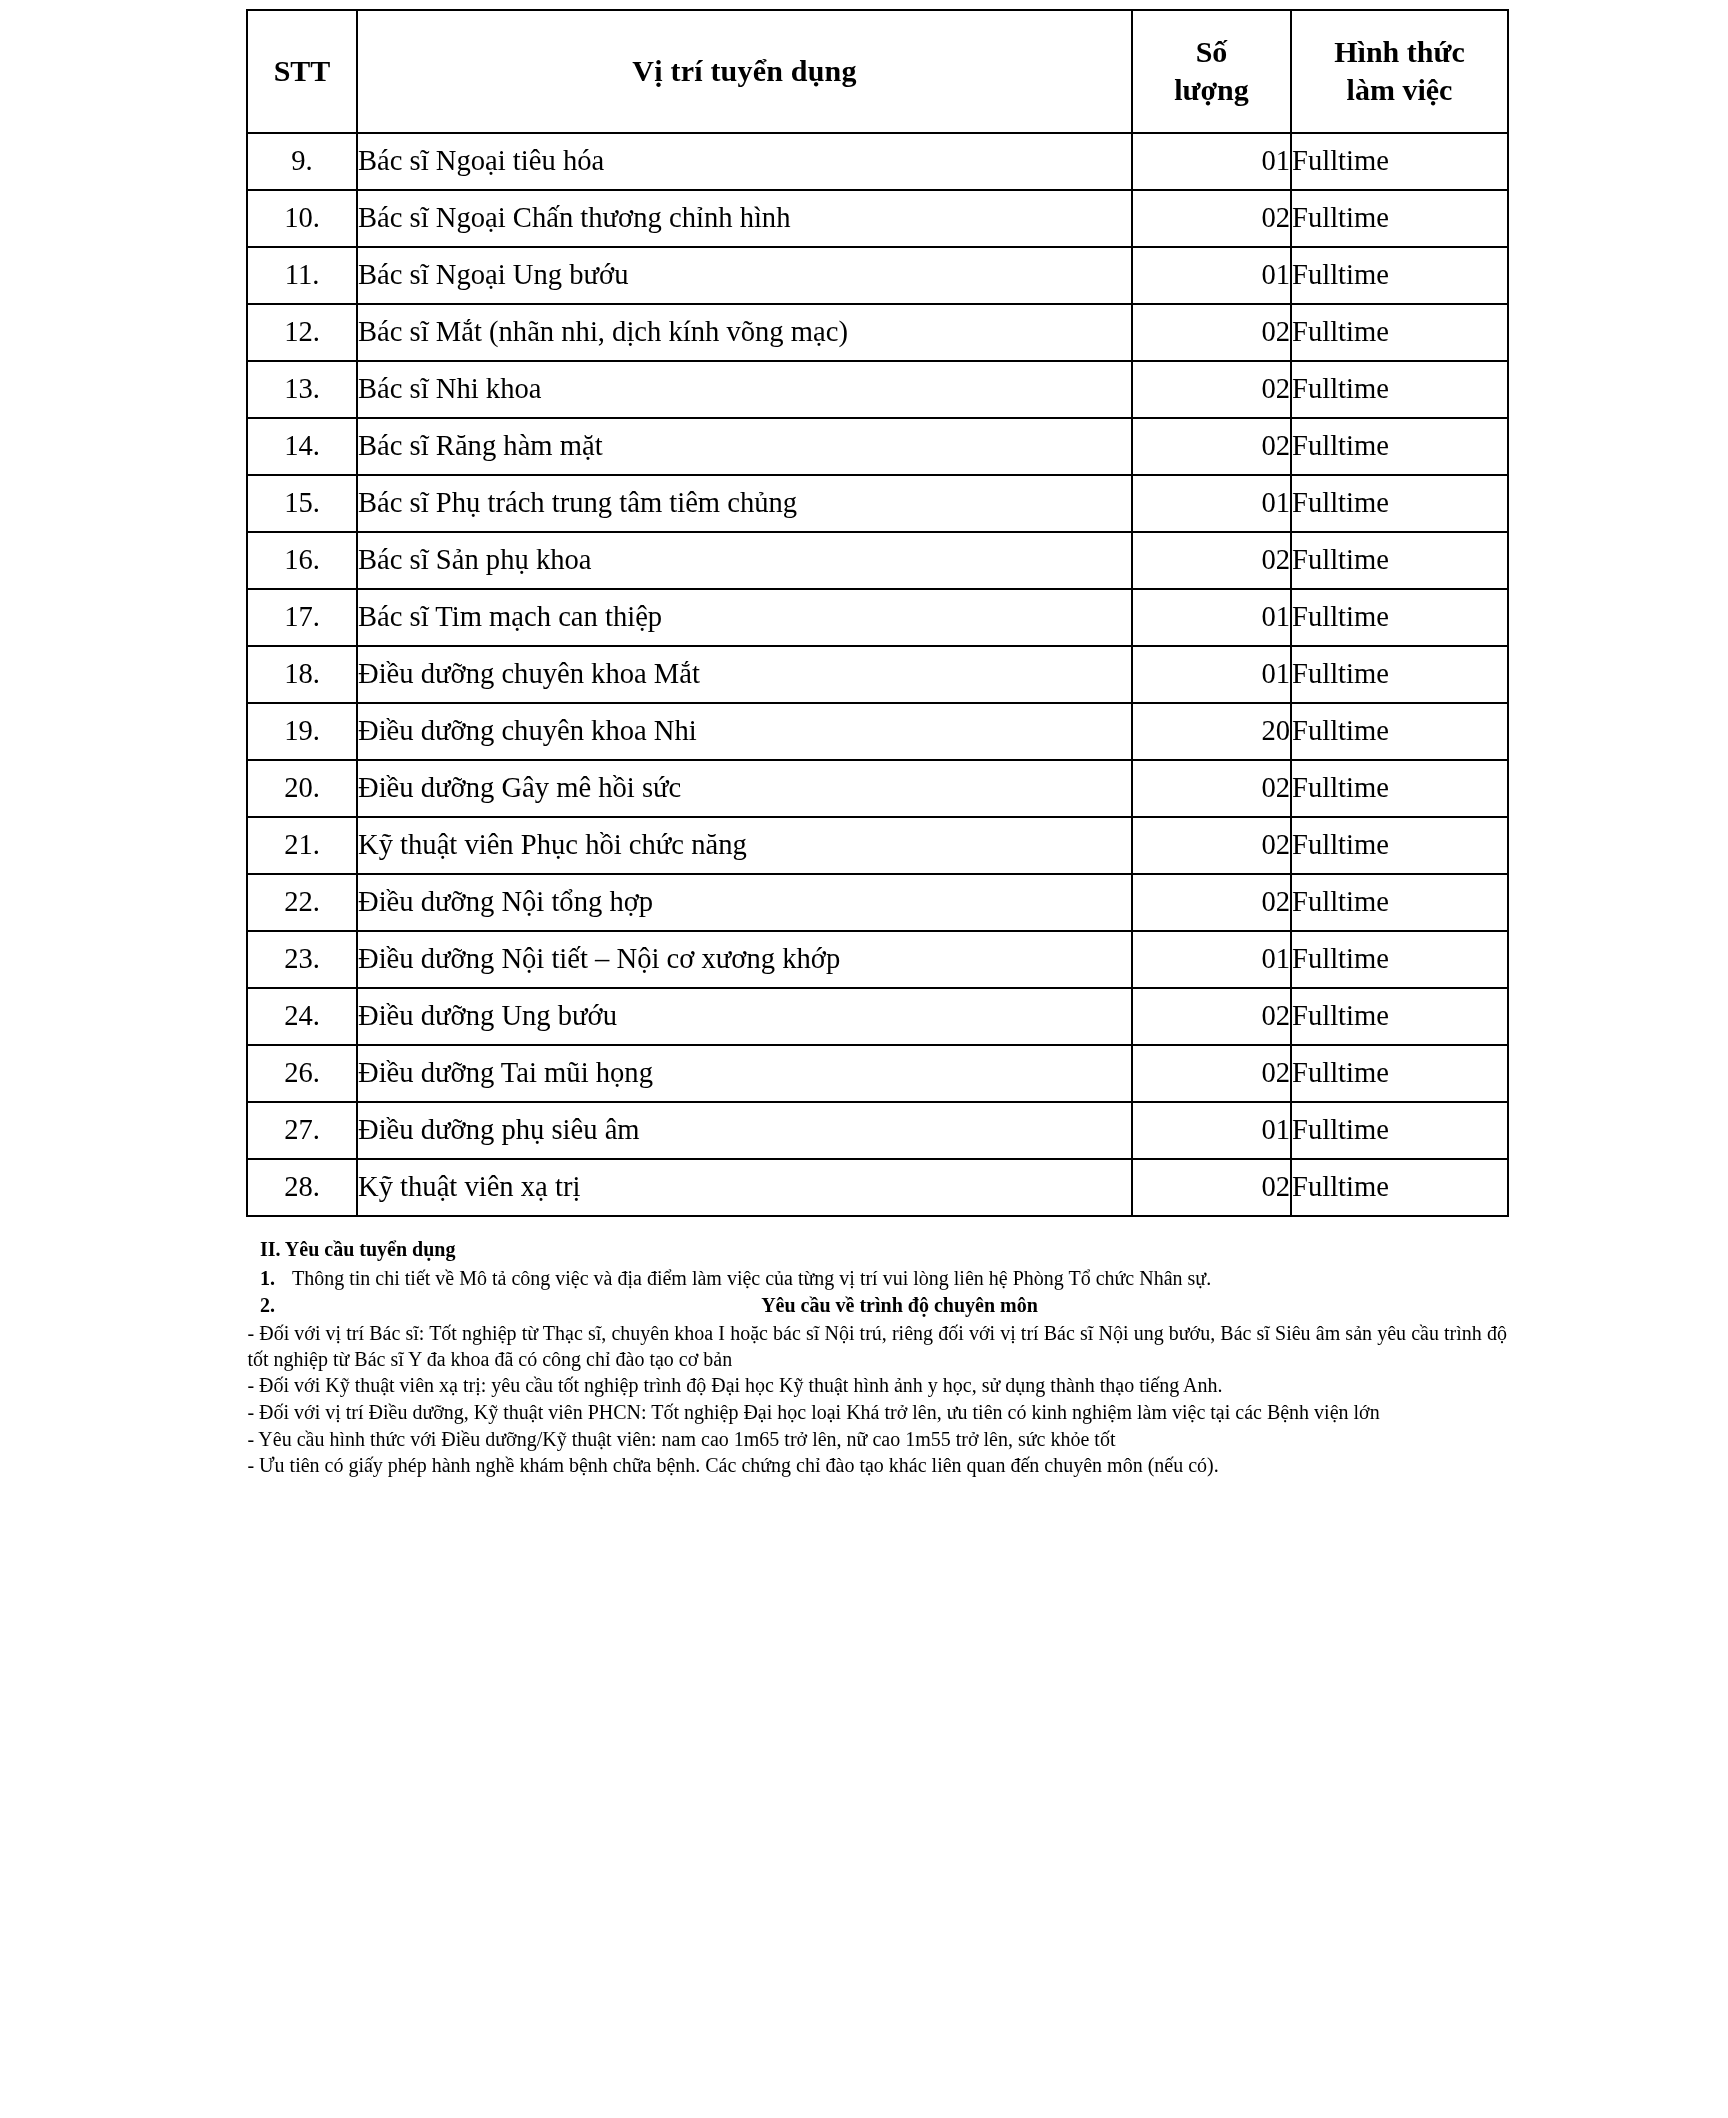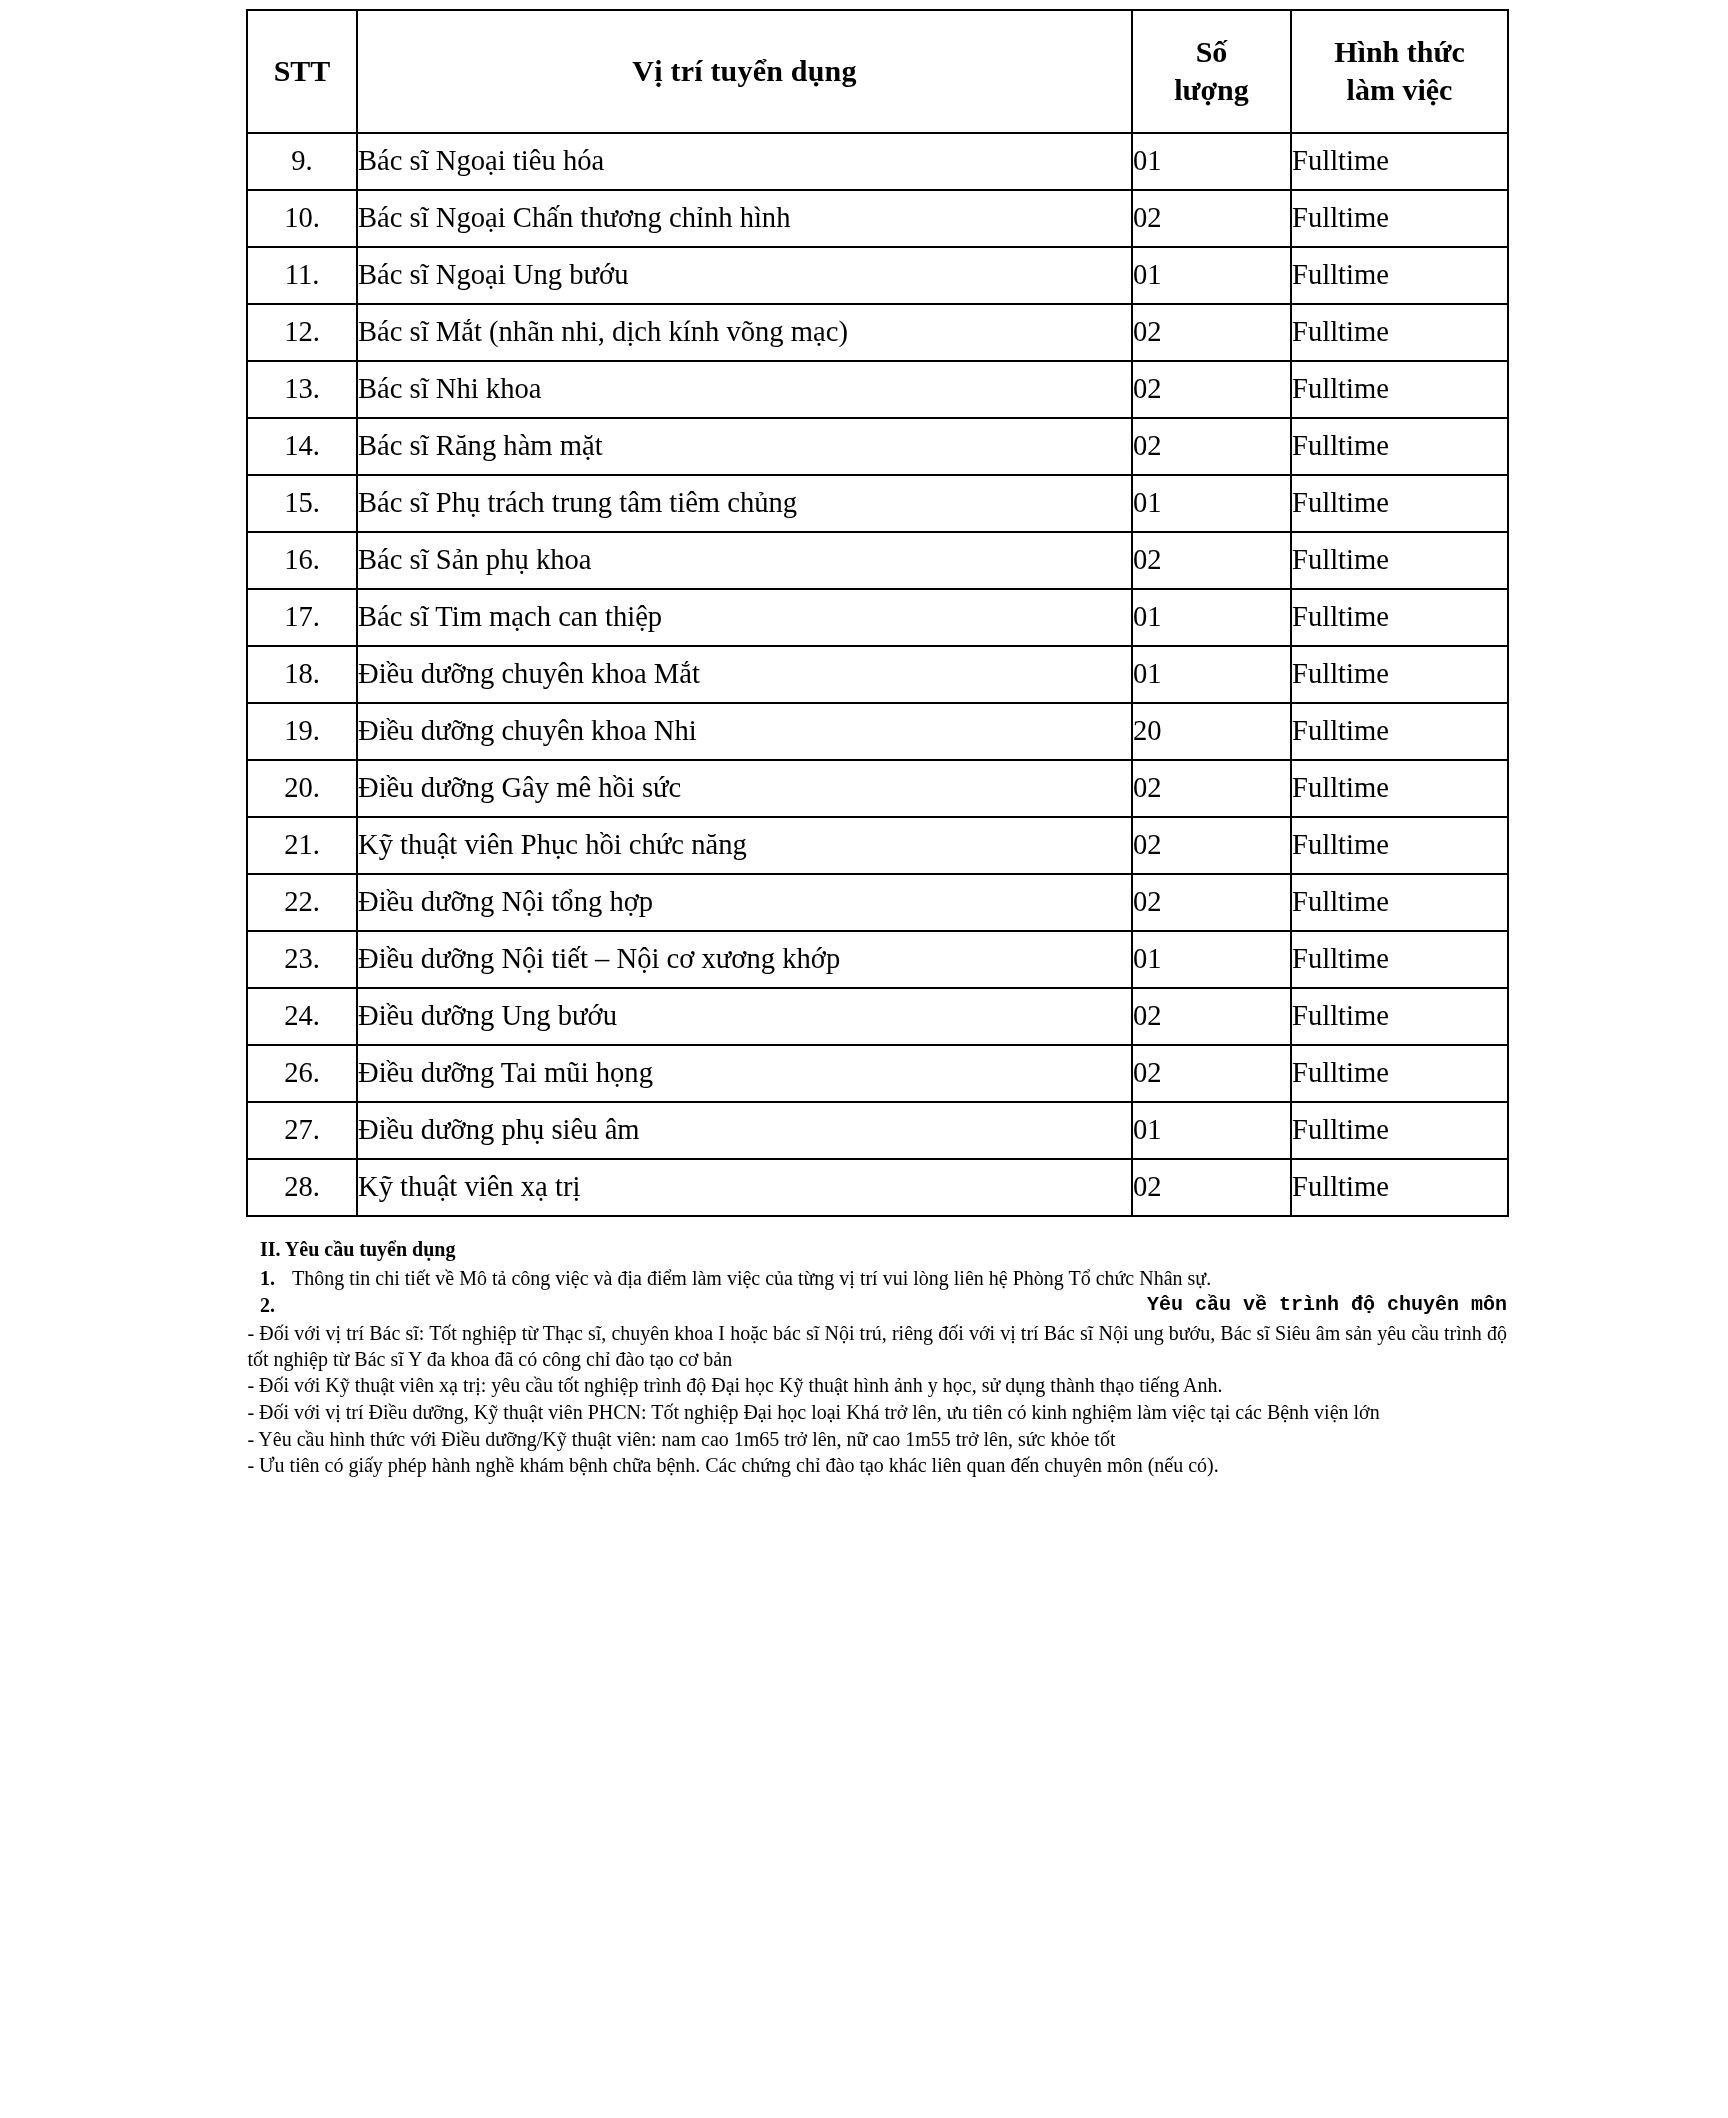--- a/index.html
+++ b/index.html
@@ -55,21 +55,21 @@
   }
   td.cell-stt {
     text-align: center;
     padding-right: 31px;
   }
   td.cell-pos {
     text-align: left;
     padding-left: 15.3px;
   }
   td.cell-qty {
-    text-align: left;
+    text-align: right;
   }
   td.cell-type {
     text-align: left;
   }
 
   
   .body-text {
     margin-top: 19.5px;
     font-size: 20px;
     line-height: 1.30;
@@ -90,22 +90,21 @@
     flex: 0 0 auto;
     width: 32px;
   }
   .numbered .txt {
     flex: 1 1 auto;
     text-align: justify;
     text-justify: inter-word;
   }
   .numbered .txt.bold {
     font-weight: bold;
-    text-align: right;
-    font-family: Liberation Mono, monospace;
+    text-align: center;
   }
   .para {
     margin: 0 0 0.7px 0;
     text-align: justify;
     text-justify: inter-word;
     padding-left: 1.4px;
   }
   .para:last-child { margin-bottom: 0; }
 </style>
 </head>

